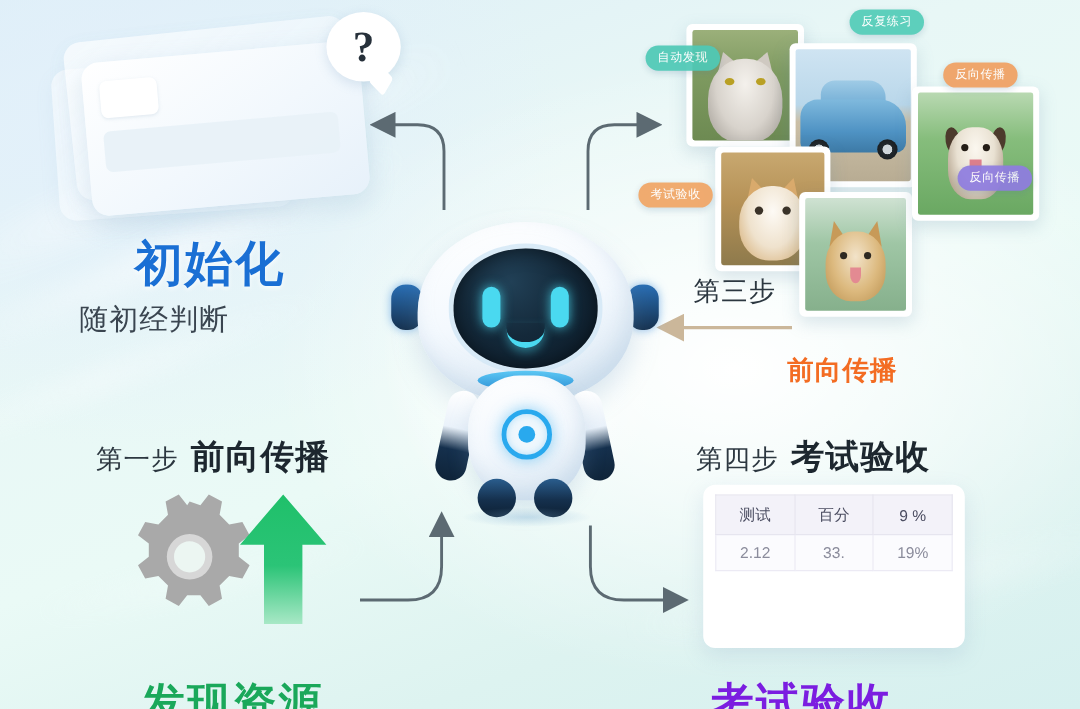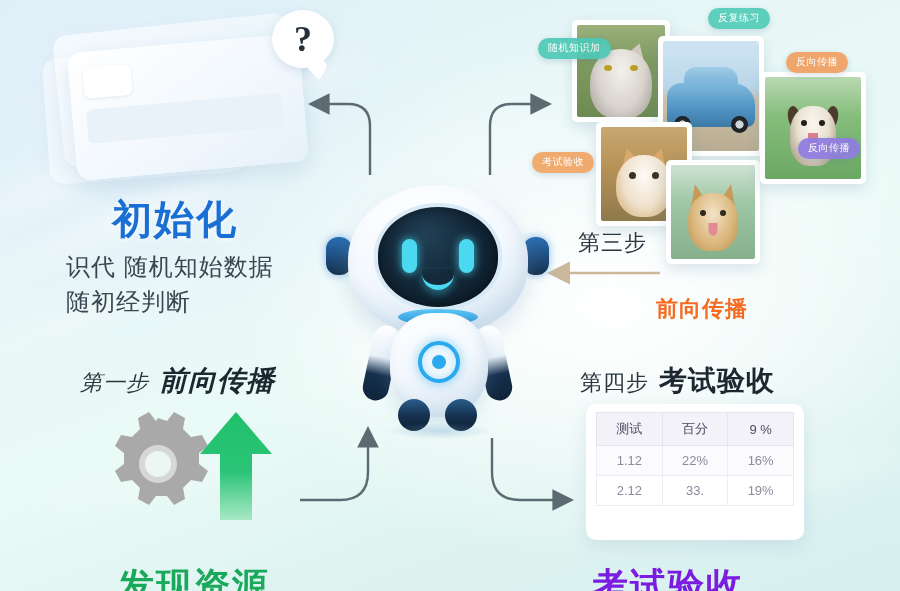--- a/index.html
+++ b/index.html
@@ -301,21 +301,21 @@
   .step-num { font-size: 22px; color: #2c3740; letter-spacing: 1px; text-align: center; }
   .step-title { font-size: 28px; font-weight: bold; color: #1d272f; letter-spacing: 1px; }
 
   .step3 { left: 578px; top: 228px; }
   .step3 .step-title { color: #f05a12; font-size: 30px; }
   .step3-sub {
     position: absolute; left: 656px; top: 270px;
     font-size: 22px; font-weight: bold; color: #f36c22; letter-spacing: 1px;
   }
 
-  .step1 { left: 80px; top: 362px; font-style: italic; }
+  .step1 { left: 80px; top: 362px; }
   .step4 { left: 580px; top: 362px; }
 
   .h-optimize {
     left: 118px; top: 538px;
     font-size: 36px; font-weight: bold; color: #1aa85a; letter-spacing: 2px;
   }
   .h-exam {
     left: 592px; top: 538px;
     font-size: 36px; font-weight: bold; color: #7b1de0; letter-spacing: 2px;
   }
@@ -415,21 +415,21 @@
       <div class="inner">
         <div class="ear-l"></div>
         <div class="ear-r"></div>
         <div class="body"></div>
         <div class="eye-l"></div>
         <div class="eye-r"></div>
         <div class="tongue"></div>
       </div>
     </div>
 
-    <span class="tag t-teal pos-a">随机知识加</span>
+    <span class="tag t-teal pos-a">自动发现</span>
     <span class="tag t-teal2 pos-b">反复练习</span>
     <span class="tag t-orange pos-c">反向传播</span>
     <span class="tag t-orange2 pos-d">考试验收</span>
     <span class="tag t-purple pos-e">反向传播</span>
   </div>
 
   <svg class="arrows" viewBox="0 0 900 591">
     <defs>
       <marker id="ah" markerWidth="9" markerHeight="9" refX="4" refY="4.5" orient="auto">
         <path d="M0,0 L9,4.5 L0,9 Z" fill="#5c6a72"></path>
@@ -467,21 +467,20 @@
     <div class="r-body">
       <div class="r-chest"></div>
     </div>
     <div class="r-leg l"></div>
     <div class="r-leg r"></div>
     <div class="r-shadow"></div>
   </div>
 
   <div class="label h-init">初始化</div>
   <div class="label sub-init">
-    <div>识代 随机知始数据</div>
     <div>随初经判断</div>
   </div>
 
   <div class="step-row step3">
     <span class="step-num">第三步</span>
   </div>
   <div class="label step3-sub">前向传播</div>
 
   <div class="step-row step1">
     <span class="step-num">第一步</span>
@@ -517,25 +516,20 @@
     <table class="result">
       <thead>
         <tr>
           <th>测试</th>
           <th>百分</th>
           <th>9 %</th>
         </tr>
       </thead>
       <tbody>
         <tr>
-          <td>1.12</td>
-          <td>22%</td>
-          <td>16%</td>
-        </tr>
-        <tr>
           <td>2.12</td>
           <td>33.</td>
           <td>19%</td>
         </tr>
       </tbody>
     </table>
   </div>
 
   <div class="label h-optimize">发现资源</div>
   <div class="label h-exam">考试验收</div>

